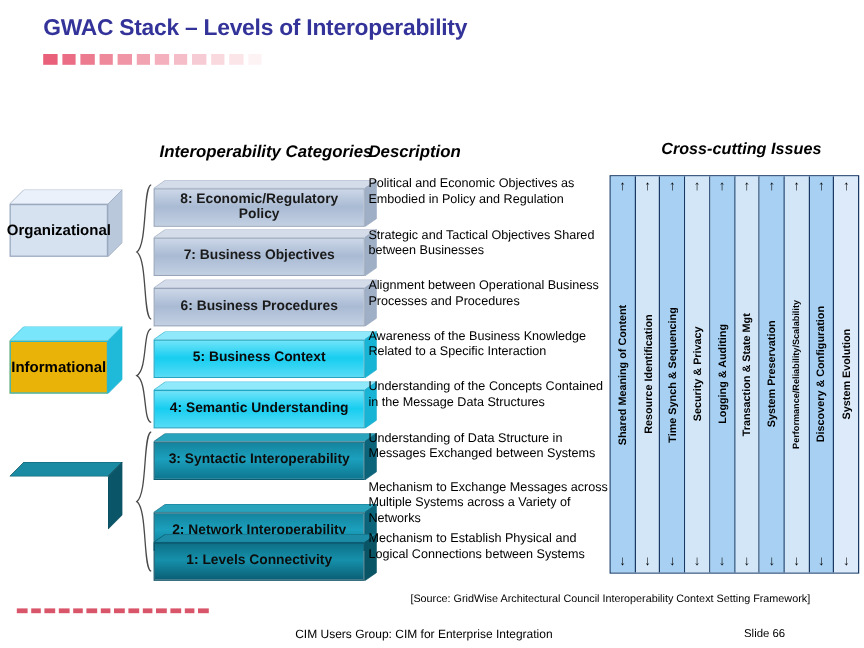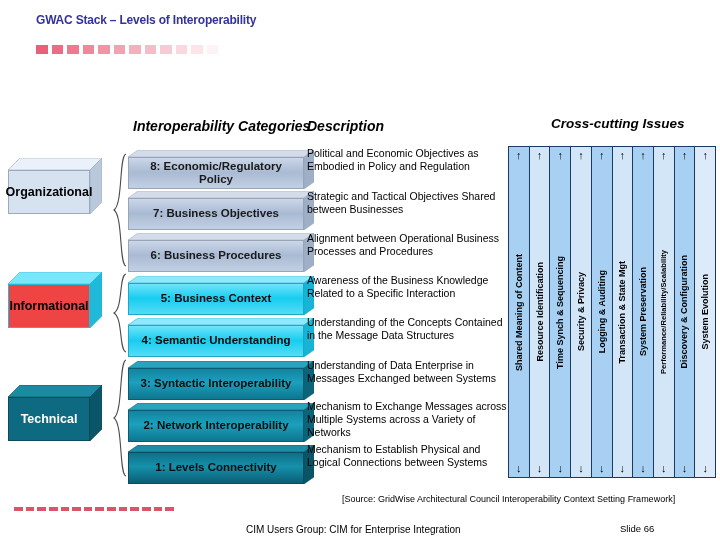--- a/index.html
+++ b/index.html
@@ -14,21 +14,21 @@
     overflow: hidden;
     font-family: "Liberation Sans", sans-serif;
     color: #000;
   }
 
   
   #slide-title {
     position: absolute;
     left: 36px;
     top: 13px;
-    font-size: 12px;
+    font-size: 19px;
     font-weight: bold;
     color: #333399;
     letter-spacing: -0.2px;
     white-space: nowrap;
   }
   #title-rule {
     position: absolute;
     left: 36px;
     top: 45px;
     width: 182px;
@@ -264,35 +264,32 @@
   </div>
 </div>
 
 <div class="group-box" id="group-informational">
   <svg class="gb-top-shape" viewBox="0 0 94 12" preserveAspectRatio="none">
     <polygon points="0,12 12,0 94,0 82,12" fill="#7ae6fb" stroke="#2bb6d4" stroke-width="0.6"></polygon>
   </svg>
   <svg class="gb-side-shape" viewBox="0 0 12 56" preserveAspectRatio="none">
     <polygon points="0,12 12,0 12,44 0,56" fill="#1fbada" stroke="#2bb6d4" stroke-width="0.6"></polygon>
   </svg>
-  <div class="face" style="background:#ef4444;border:1px solid #2bb6d4;color:#000;">
+  <div class="face" style="background:#eab308;border:1px solid #2bb6d4;color:#000;">
     <span>Informational</span>
   </div>
 </div>
 
 <div class="group-box" id="group-technical">
   <svg class="gb-top-shape" viewBox="0 0 94 12" preserveAspectRatio="none">
     <polygon points="0,12 12,0 94,0 82,12" fill="#1a8ba3" stroke="#0b4c5c" stroke-width="0.6"></polygon>
   </svg>
   <svg class="gb-side-shape" viewBox="0 0 12 56" preserveAspectRatio="none">
     <polygon points="0,12 12,0 12,44 0,56" fill="#0a5668" stroke="#0b4c5c" stroke-width="0.6"></polygon>
   </svg>
-  <div class="face" style="background:#0e6a80;border:1px solid #0b4c5c;color:#fff;">
-    <span>Technical</span>
-  </div>
 </div>
 
 <div class="brace" id="brace-organizational" style="top:152px;">
   <svg width="16" height="116" viewBox="0 0 16 116">
     <path d="M14,2 C7,3 11,52 2,58 C11,64 7,113 14,114" fill="none" stroke="#4a4a4a" stroke-width="1.1"></path>
   </svg>
 </div>
 <div class="brace" id="brace-informational" style="top:272px;">
   <svg width="16" height="82" viewBox="0 0 16 82">
     <path d="M14,2 C7,3 11,36 2,41 C11,46 7,79 14,80" fill="none" stroke="#4a4a4a" stroke-width="1.1"></path>
@@ -373,23 +370,23 @@
   <svg class="lv-top" viewBox="0 0 186 7" preserveAspectRatio="none">
       <polygon points="0,7 10,0 186,0 176,7" fill="#2aa3bd" stroke="#0a5d72" stroke-width="0.5"></polygon>
     </svg>
   <svg class="lv-side" viewBox="0 0 10 39" preserveAspectRatio="none">
       <polygon points="0,7 10,0 10,32 0,39" fill="#0b647a" stroke="#0a5d72" stroke-width="0.5"></polygon>
     </svg>
   <div class="lv-face" style="background:linear-gradient(180deg,#14849e 0%,#1ba0bd 45%,#0d7690 100%);border:1px solid #0a5d72;color:#0d0d0d;">
     <span>3: Syntactic Interoperability</span>
   </div>
 </div>
-<div class="desc" style="top:359px;">Understanding of Data Enterprise in Messages Exchanged between Systems</div>
-
-<div class="level" id="level-2" style="top:403px;">
+<div class="desc" style="top:359px;">Understanding of Data Structure in Messages Exchanged between Systems</div>
+
+<div class="level" id="level-2" style="top:420px;">
   <svg class="lv-top" viewBox="0 0 186 7" preserveAspectRatio="none">
       <polygon points="0,7 10,0 186,0 176,7" fill="#2aa3bd" stroke="#0a5d72" stroke-width="0.5"></polygon>
     </svg>
   <svg class="lv-side" viewBox="0 0 10 39" preserveAspectRatio="none">
       <polygon points="0,7 10,0 10,32 0,39" fill="#0b647a" stroke="#0a5d72" stroke-width="0.5"></polygon>
     </svg>
   <div class="lv-face" style="background:linear-gradient(180deg,#14849e 0%,#1ba0bd 45%,#0d7690 100%);border:1px solid #0a5d72;color:#0d0d0d;">
     <span>2: Network Interoperability</span>
   </div>
 </div>

